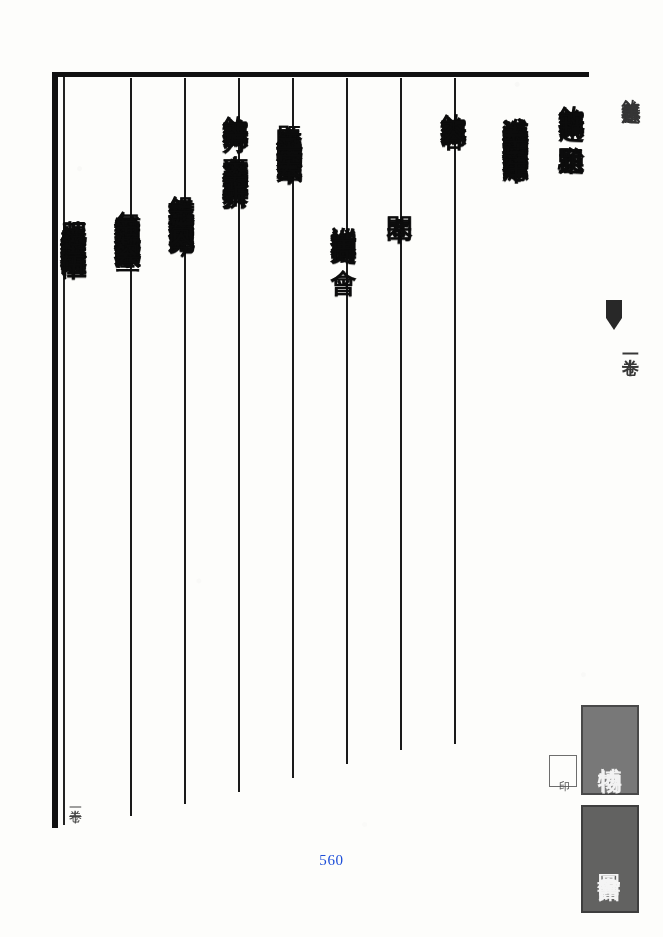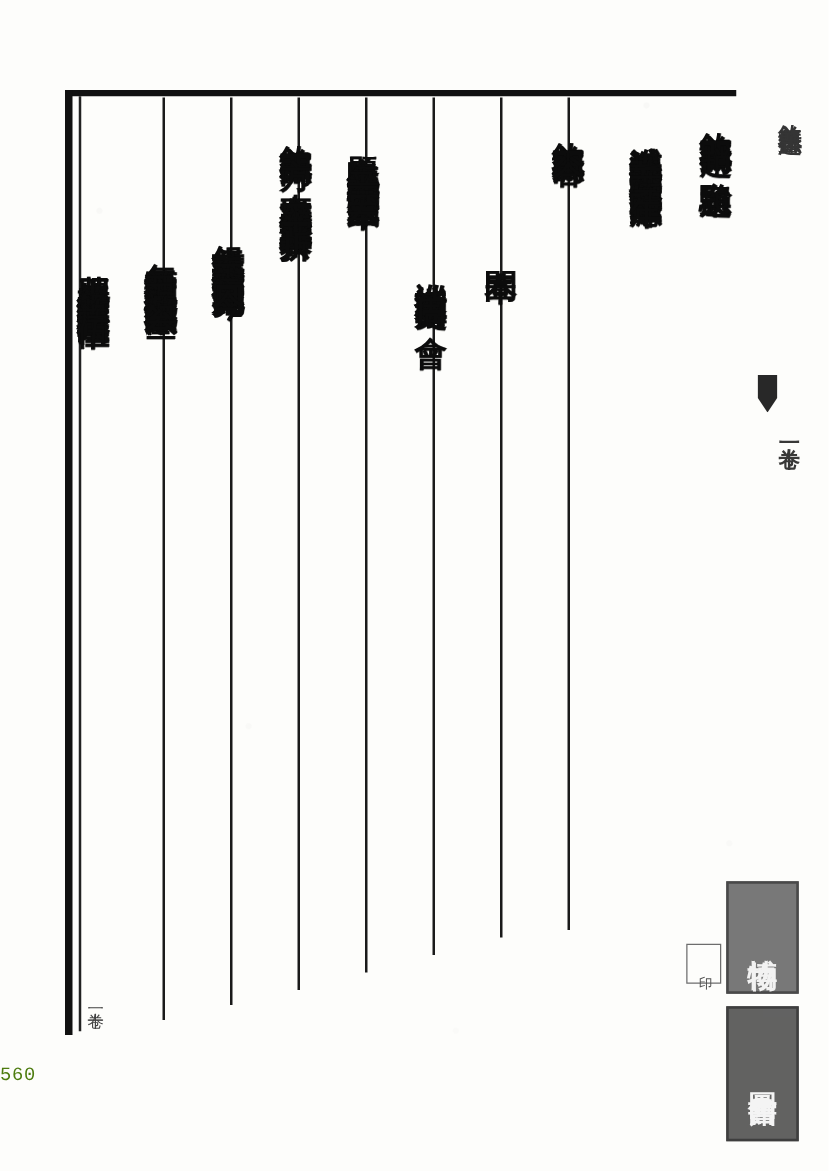--- a/index.html
+++ b/index.html
@@ -122,24 +122,24 @@
     color: #161616;
     opacity: 0.85;
   }
 
   
   #page-number {
     position: absolute;
     left: 0;
     right: 0;
     bottom: 68px;
-    text-align: left;
+    text-align: center;
     font-size: 15px;
-    font-family: Liberation Mono, monospace;
-    color: #4d7c0f;
+    font-family: Liberation Serif, serif;
+    color: #1d4ed8;
     letter-spacing: 0.04em;
   }
 
   
   #seal-upper {
     position: absolute;
     right: 24px;
     bottom: 142px;
     width: 54px;
     height: 86px;

